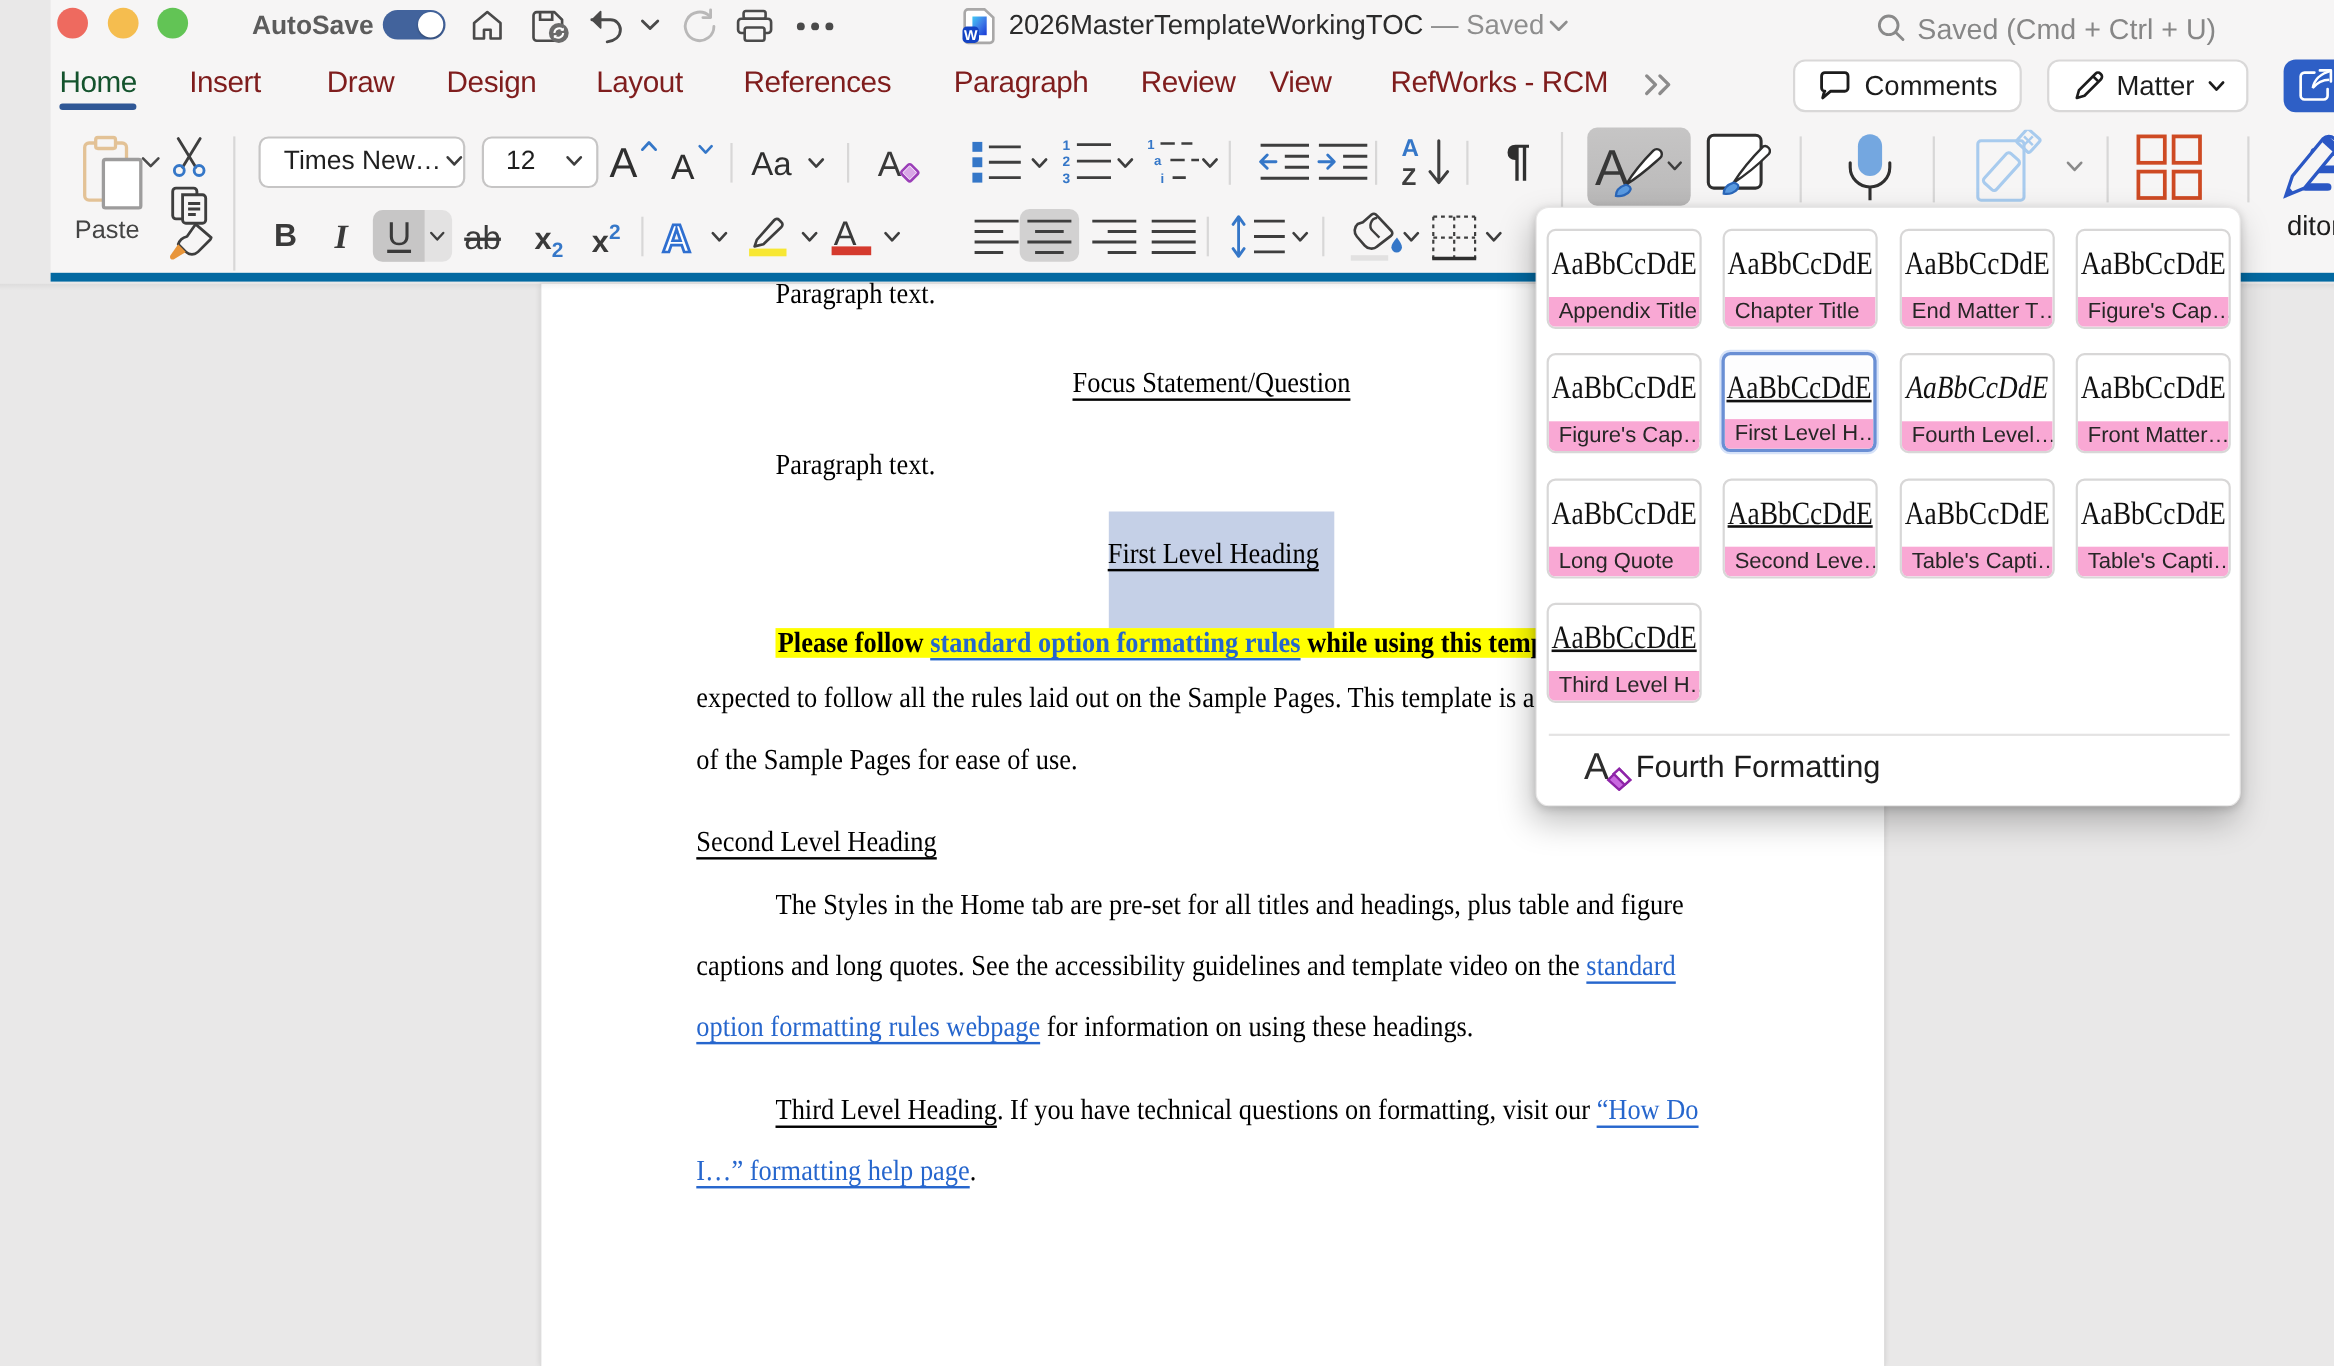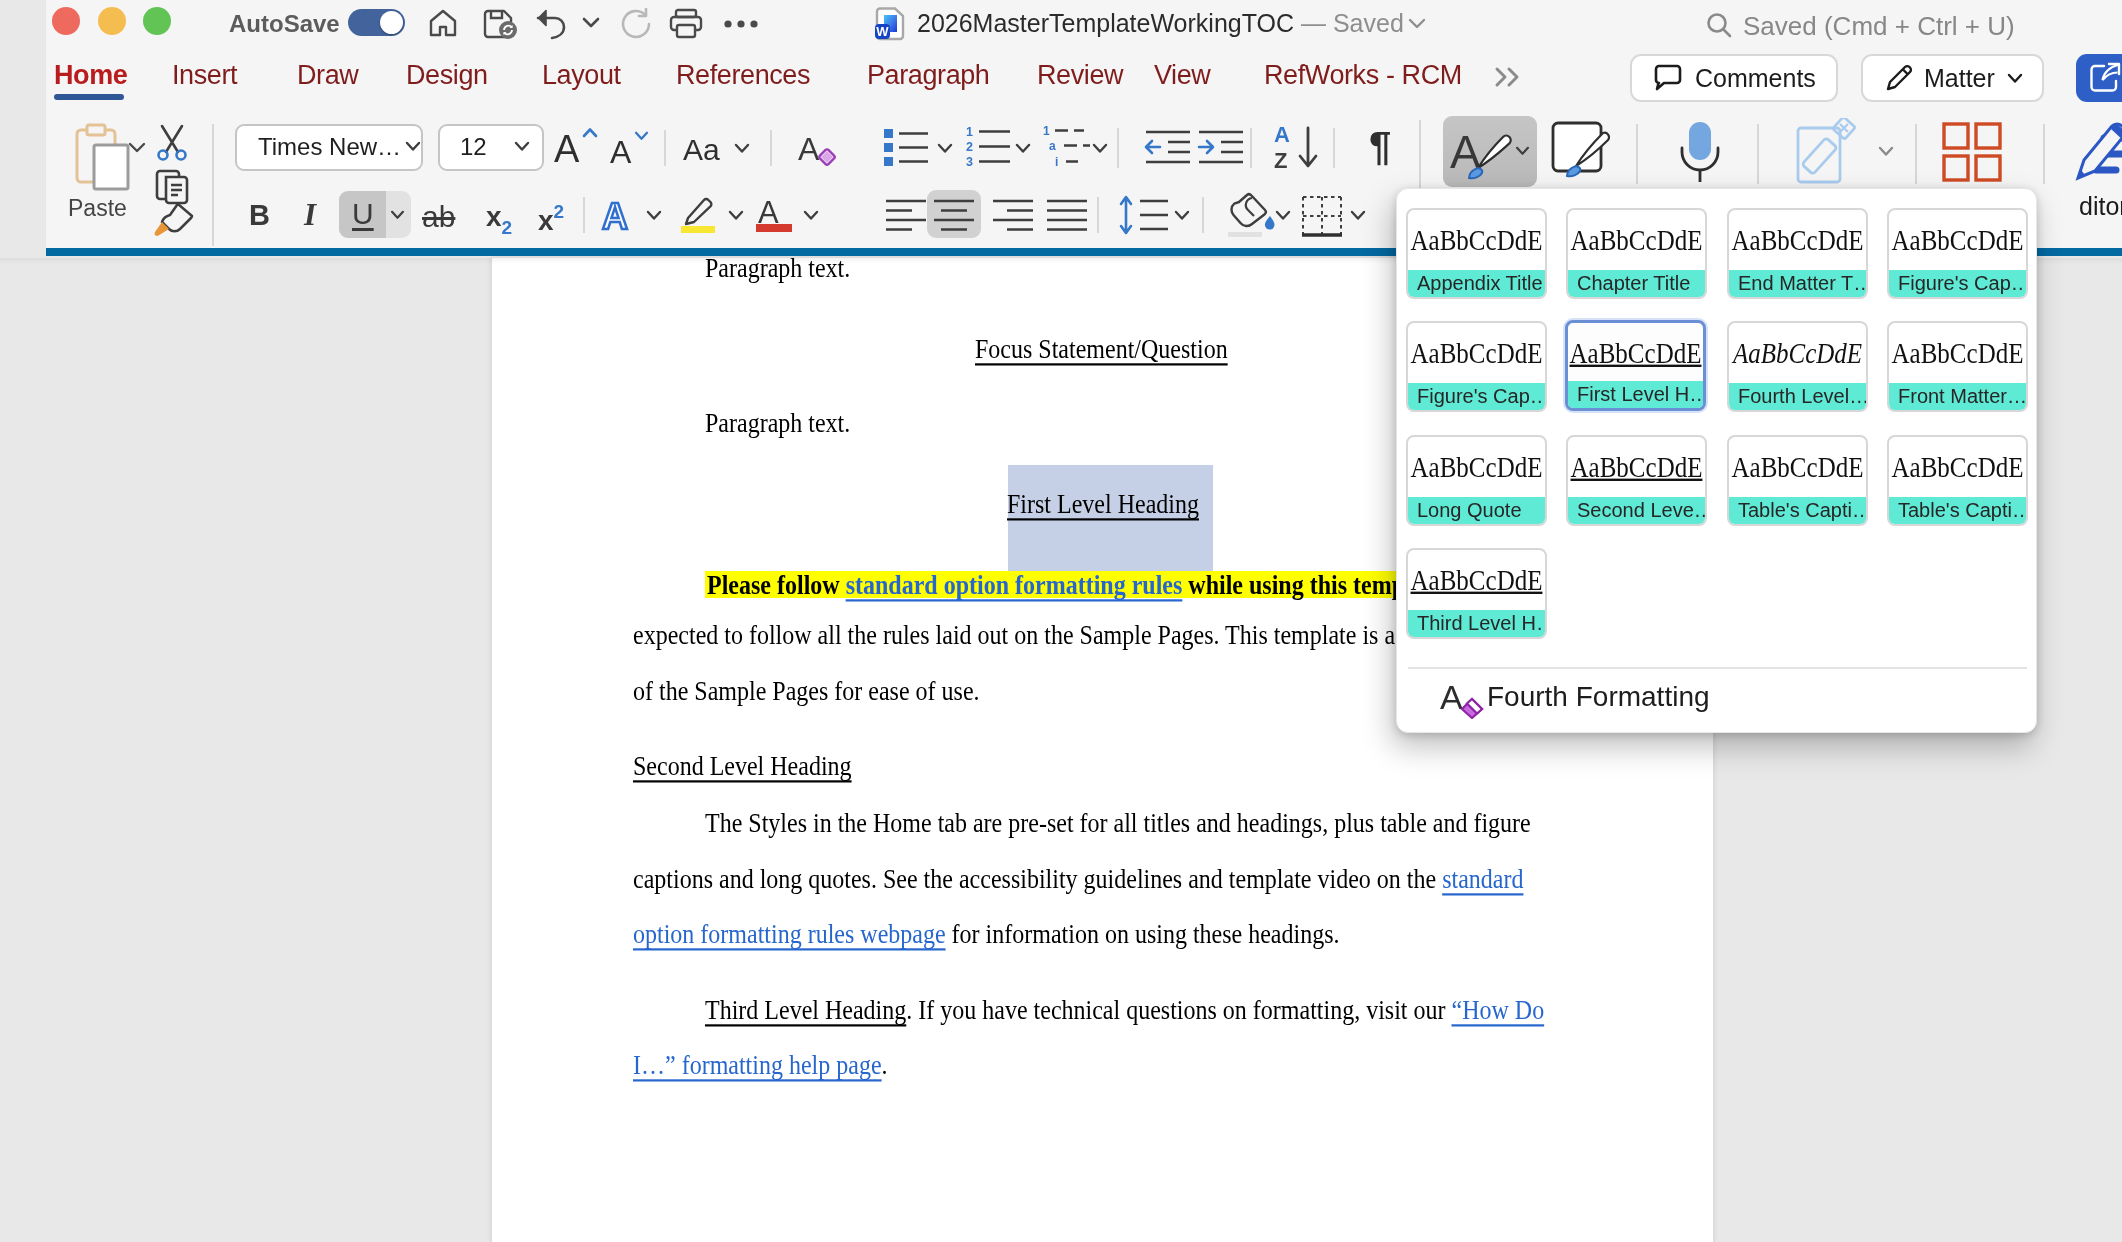--- a/index.html
+++ b/index.html
@@ -8,21 +8,21 @@
   .abs { position:absolute; }
   #chrome { position:absolute; left:16px; top:0; width:2122px; height:256px; background:#f6f5f5; border-bottom:8px solid #0369a1;margin-left:30px; }
   .light { position:absolute; top:7px; width:28px; height:28px; border-radius:50%; }
   #autosave { position:absolute; left:183px; top:10px; font-size:24px; font-weight:600; color:#5c5c5c; }
   #toggle { position:absolute; left:302px; top:9px; width:57px; height:27px; background:#42639c; border-radius:14px; }
   #toggle .knob { position:absolute; right:2px; top:2px; width:23px; height:23px; background:#fff; border-radius:50%; box-shadow:0 1px 2px rgba(0,0,0,.35); }
   #doctitle { position:absolute; left:871px; top:9px; font-size:25px; font-weight:500; color:#2b2b2b; }
   #doctitle .saved { color:#8e8e8e; font-weight:400; }
   #searchbar { position:absolute; left:1697px; top:11px; font-size:26px; color:#878787; }
   .tab { position:absolute; top:60px; font-size:27px; font-weight:500; color:#7f1d1d; letter-spacing:-0.4px; }
-  #tab-home { font-weight:700; color:#b91c1c; }
+  #tab-home { font-weight:400; color:#14532d; }
   #home-underline { position:absolute; left:8px; top:94px; width:70px; height:6px; background:#2f5796; border-radius:3.5px; }
   .topbtn { position:absolute; top:54px; height:48px; background:#fff; border:2px solid #d9d8d8; border-radius:11px; display:flex; align-items:center; font-size:25px; color:#1c1c1c; }
   #sharebtn { position:absolute; left:2030px; top:54px; width:92px; height:48px; background:#2e5fc6; border-radius:11px 0 0 11px; display:flex; align-items:center; color:#fff; font-size:25px; overflow:hidden; }
   .vsep { position:absolute; width:2px; background:#d8d7d7; }
   .riblabel { position:absolute; font-size:23px; color:#444; }
   .combo { position:absolute; top:124px; height:47px; background:#fff; border:2px solid #c6c5c5; border-radius:9px; font-size:24px; color:#1f1f1f; }
   .svgi { position:absolute; }
   .ubtn { position:absolute; left:293px; top:191px; width:72px; height:47px; border-radius:9px; background:#e3e2e2; }
   .ubtn .l { position:absolute; left:0; top:0; width:47px; height:47px; border-radius:9px 0 0 9px; background:#c7c6c6; }
   .selbg { position:absolute; background:#d2d1d1; border-radius:9px; }
@@ -30,21 +30,21 @@
   #canvas { position:absolute; left:0; top:258px; width:2122px; height:984px; background:#e9e8e8; }
   #page { position:absolute; left:492px; top:0px; width:1221px; height:984px; background:#fff; outline:1px solid #dddcdc; box-shadow:0 0 6px rgba(0,0,0,.14); }
   .dl { position:absolute; font-family:"Liberation Serif", serif; font-size:24px; color:#000; white-space:nowrap; line-height:30px; transform:scaleY(1.1); }
   .dl u, u.lk { text-decoration:underline; text-decoration-thickness:2px; text-underline-offset:5px; }
   .lk { color:#2666cd; }
   #selrect { position:absolute; left:1008px; top:207px; width:205px; height:106px; background:#c5d0e7; }
   #yellowband { position:absolute; left:705px; top:313px; width:700px; height:27px; background:#ffff00; }
   #panel { position:absolute; left:1396px; top:188px; width:641px; height:545px; background:#fff; border:1px solid #e8e7e7; border-radius:12px; box-shadow:-4px 14px 30px rgba(0,0,0,.25), 0 2px 8px rgba(0,0,0,.16); }
   .card { position:absolute; width:141px; height:91px; background:#fff; border:2px solid #d8d7d7; border-radius:8px; overflow:hidden; }
   .card .sample { position:absolute; left:0; top:0; width:100%; height:62px; display:flex; align-items:center; justify-content:center; font-family:"Liberation Serif", serif; font-size:25px; color:#111; transform:scaleY(1.18); }
-  .card .lbl { position:absolute; left:0; bottom:0; width:100%; height:27px; background:#5eead4; font-size:20px; color:#262626; display:flex; align-items:center; padding-left:9px; white-space:nowrap; overflow:hidden; }
+  .card .lbl { position:absolute; left:0; bottom:0; width:100%; height:27px; background:#f9a8d4; font-size:20px; color:#262626; display:flex; align-items:center; padding-left:9px; white-space:nowrap; overflow:hidden; }
   .card.sel { border:3px solid #6a8fd4; box-shadow:0 0 0 2px #d6e2f8; background:#fdfdfe; }
 </style>
 </head>
 <body>
 <div id="canvas">
   <div id="page"></div>
   <div style="position:absolute;left:0;top:0;width:2122px;height:6px;background:linear-gradient(rgba(0,0,0,.05),rgba(0,0,0,0));"></div>
   <div class="dl" style="left:705px; top:-5px;">Paragraph text.</div>
   <div class="dl" style="left:975px; top:76px;"><u>Focus Statement/Question</u></div>
   <div class="dl" style="left:705px; top:150px;">Paragraph text.</div>

